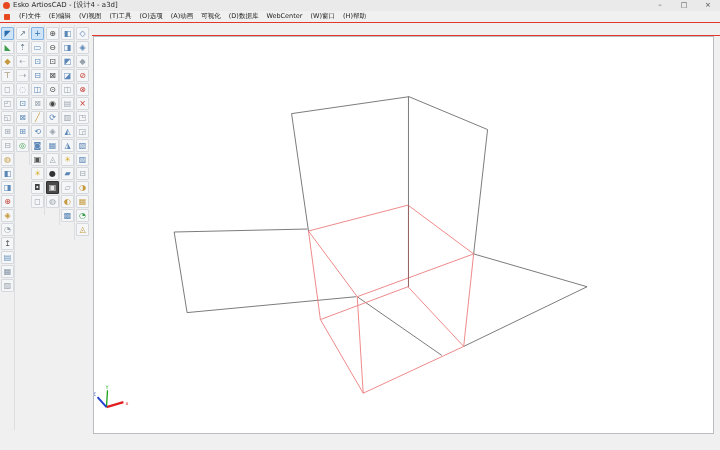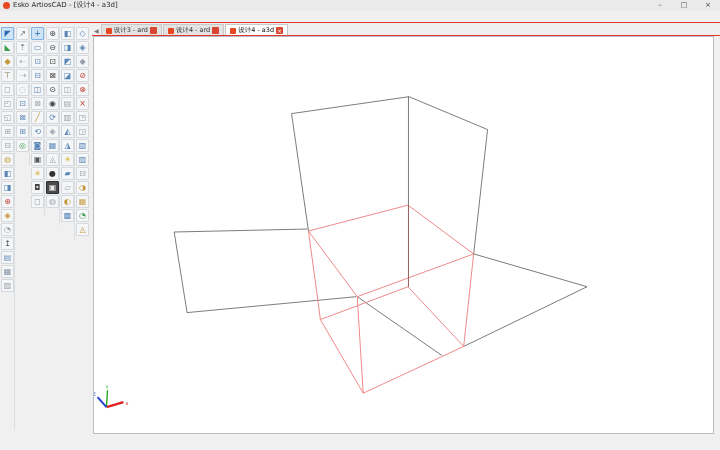--- a/index.html
+++ b/index.html
@@ -50,20 +50,45 @@
   <div class="titlebar">
     <div class="applogo"></div>
     <div class="apptitle">Esko ArtiosCAD - [设计4 - a3d]</div>
     <div class="wincontrols">
       <div class="winbtn">–</div>
       <div class="winbtn">□</div>
       <div class="winbtn">×</div>
     </div>
   </div>
 
+  <div class="menubar">
+    <div class="docicon"></div>
+
+      <div class="menuitem">(F)文件</div>
+
+      <div class="menuitem">(E)编辑</div>
+
+      <div class="menuitem">(V)视图</div>
+
+      <div class="menuitem">(T)工具</div>
+
+      <div class="menuitem">(O)选项</div>
+
+      <div class="menuitem">(A)动画</div>
+
+      <div class="menuitem">可视化</div>
+
+      <div class="menuitem">(D)数据库</div>
+
+      <div class="menuitem">WebCenter</div>
+
+      <div class="menuitem">(W)窗口</div>
+
+      <div class="menuitem">(H)帮助</div>
+    </div>
   <div class="accentline"></div>
 
   <div class="toolzone">
     <div class="tsep" style="left:14px;height:405px"></div>
     <div class="tsep" style="left:29px;height:140px"></div>
     <div class="tsep" style="left:44px;height:190px"></div>
     <div class="tsep" style="left:59px;height:200px"></div>
     <div class="tsep" style="left:74px;height:215px"></div>
 
     <div class="tcol" style="left:1px">
@@ -328,43 +353,20 @@
         </div>
         <div class="tbtn">
           <span class="tglyph" style="color:#3f9d4e">◔</span>
         </div>
         <div class="tbtn">
           <span class="tglyph" style="color:#c59a3f">◬</span>
         </div>
       </div>
   </div>
 
-  <div class="tabstrip">
-    <div class="tabnav">◀</div>
-    <div style="display:flex;align-items:flex-end;">
-
-        <div class=" tab">
-          <span class="tabicon"></span>
-          <span>设计3 - ard</span>
-          <span class="tabclose"></span>
-        </div>
-
-        <div class=" tab">
-          <span class="tabicon"></span>
-          <span>设计4 - ard</span>
-          <span class="tabclose"></span>
-        </div>
-
-        <div class=" tab active">
-          <span class="tabicon"></span>
-          <span>设计4 - a3d</span>
-          <span class="tabclose">×</span>
-        </div>
-      </div>
-  </div>
   <div class="tabline"></div>
 
   <div class="canvas">
     <svg id="view3d" viewBox="93 36 621 398">
         <line x1="291" y1="113" x2="409" y2="96" stroke="#5a5a5a" stroke-width="0.8"></line>
         <line x1="291" y1="113" x2="308" y2="231" stroke="#5a5a5a" stroke-width="0.8"></line>
         <line x1="408.5" y1="96" x2="408.5" y2="287" stroke="#5a5a5a" stroke-width="0.8"></line>
         <line x1="409" y1="96" x2="488" y2="129" stroke="#5a5a5a" stroke-width="0.8"></line>
         <line x1="488" y1="129" x2="474" y2="254" stroke="#5a5a5a" stroke-width="0.8"></line>
         <line x1="173" y1="232" x2="307" y2="229" stroke="#5a5a5a" stroke-width="0.8"></line>

